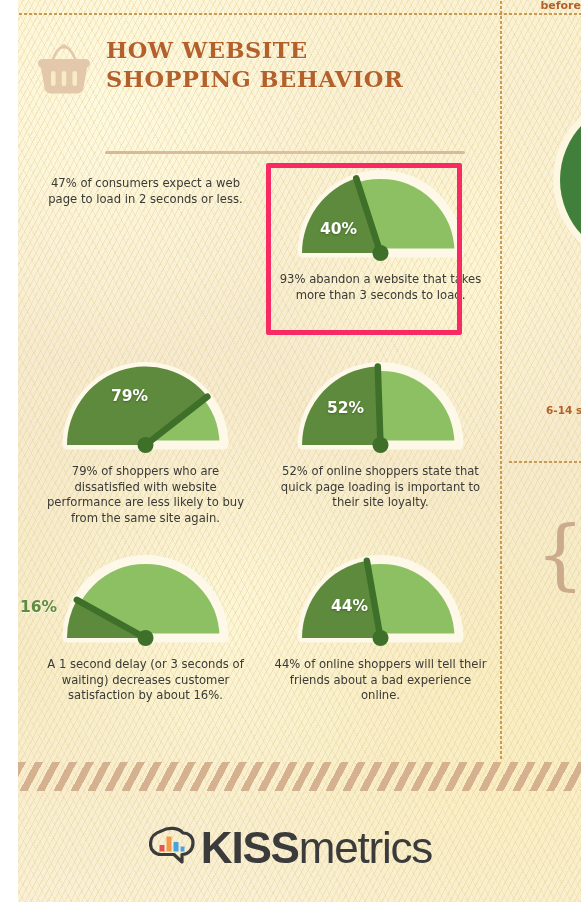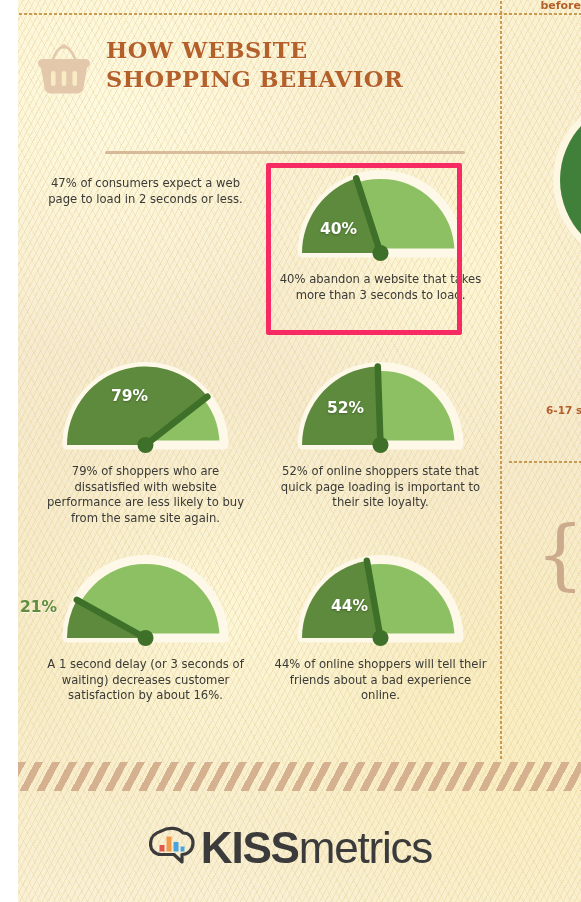--- a/index.html
+++ b/index.html
@@ -192,21 +192,21 @@
     <div class="cell" style="left:255px;top:0px;">
       <div class="gauge-wrap">
         <svg class="gauge-svg" viewBox="0 0 175 96">
           <path d="M9 88 A78.5 78.5 0 0 1 166 88 Z" fill="#8cc063" stroke="#fdf8e8" stroke-width="9" stroke-linejoin="round"></path>
           <path d="M87.5 88 L9 88 A78.5 78.5 0 0 1 63.24 13.26 Z" fill="#5d8a3c"></path>
           <line x1="87.5" y1="88" x2="63.24" y2="13.26" stroke="#3e7029" stroke-width="6.5" stroke-linecap="round"></line>
           <circle cx="87.5" cy="88" r="8" fill="#3e7029"></circle>
         </svg>
         <div class="gauge-value" style="left:27px;top:55px;">40%</div>
       </div>
-      <div class="caption">40% abandon a website that takes more than 3 seconds to load.</div>
+      <div class="caption">93% abandon a website that takes more than 3 seconds to load.</div>
     </div>
 
     <div class="cell" style="left:20px;top:192px;">
       <div class="gauge-wrap">
         <svg class="gauge-svg" viewBox="0 0 175 96">
           <path d="M9 88 A78.5 78.5 0 0 1 166 88 Z" fill="#8cc063" stroke="#fdf8e8" stroke-width="9" stroke-linejoin="round"></path>
           <path d="M87.5 88 L9 88 A78.5 78.5 0 0 1 149.35 39.67 Z" fill="#5d8a3c"></path>
           <line x1="87.5" y1="88" x2="149.35" y2="39.67" stroke="#3e7029" stroke-width="6.5" stroke-linecap="round"></line>
           <circle cx="87.5" cy="88" r="8" fill="#3e7029"></circle>
         </svg>
@@ -229,21 +229,21 @@
     </div>
 
     <div class="cell" style="left:20px;top:385px;">
       <div class="gauge-wrap">
         <svg class="gauge-svg" viewBox="0 0 175 96">
           <path d="M9 88 A78.5 78.5 0 0 1 166 88 Z" fill="#8cc063" stroke="#fdf8e8" stroke-width="9" stroke-linejoin="round"></path>
           <path d="M87.5 88 L9 88 A78.5 78.5 0 0 1 18.83 49.93 Z" fill="#5d8a3c"></path>
           <line x1="87.5" y1="88" x2="18.83" y2="49.93" stroke="#3e7029" stroke-width="6.5" stroke-linecap="round"></line>
           <circle cx="87.5" cy="88" r="8" fill="#3e7029"></circle>
         </svg>
-        <div class="gauge-value outside" style="left:-38px;top:48px;">21%</div>
+        <div class="gauge-value outside" style="left:-38px;top:48px;">16%</div>
       </div>
       <div class="caption">A 1 second delay (or 3 seconds of waiting) decreases customer satisfaction by about 16%.</div>
     </div>
 
     <div class="cell" style="left:255px;top:385px;">
       <div class="gauge-wrap">
         <svg class="gauge-svg" viewBox="0 0 175 96">
           <path d="M9 88 A78.5 78.5 0 0 1 166 88 Z" fill="#8cc063" stroke="#fdf8e8" stroke-width="9" stroke-linejoin="round"></path>
           <path d="M87.5 88 L9 88 A78.5 78.5 0 0 1 73.87 10.69 Z" fill="#5d8a3c"></path>
           <line x1="87.5" y1="88" x2="73.87" y2="10.69" stroke="#3e7029" stroke-width="6.5" stroke-linecap="round"></line>
@@ -253,21 +253,21 @@
       </div>
       <div class="caption">44% of online shoppers will tell their friends about a bad experience online.</div>
     </div>
 
   </div>
 
   <div id="highlight" style="left:266px;top:163px;width:196px;height:172px;"></div>
 
   <div id="right-before">before</div>
   <div id="right-circle"></div>
-  <div id="right-6-10">6-17 s</div>
+  <div id="right-6-10">6-14 s</div>
   <div id="right-brace">{</div>
 
   <div id="hatch"></div>
 
   <div id="logo">
     <svg id="logo-mark" viewBox="0 0 46 44">
       <path d="M12.5 5 C19 1, 29.5 1.5, 34 7 C40.5 7, 44 11.5, 44 17 C44 24, 39 28.5, 33 28.5 L33 36 L25 28.5 L12 28.5 C6 28.5, 1.5 24, 1.5 18 C1.5 11, 6.5 6.5, 12.5 5 Z" fill="none" stroke="#3b3b3b" stroke-width="3.2" stroke-linejoin="round"></path>
       <rect x="10.5" y="19" width="5" height="6.5" fill="#e2574c"></rect>
       <rect x="17.5" y="10.5" width="5" height="15" fill="#f2994a"></rect>
       <rect x="24.5" y="16" width="5" height="9.5" fill="#4aa3df"></rect>

